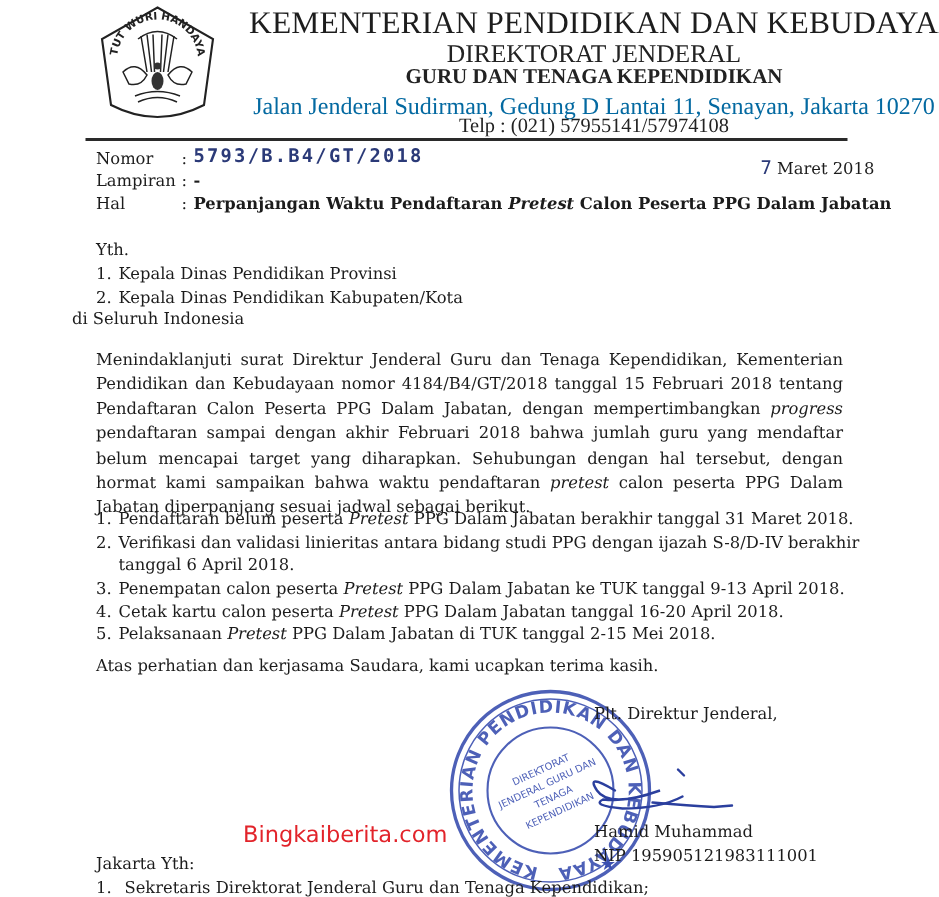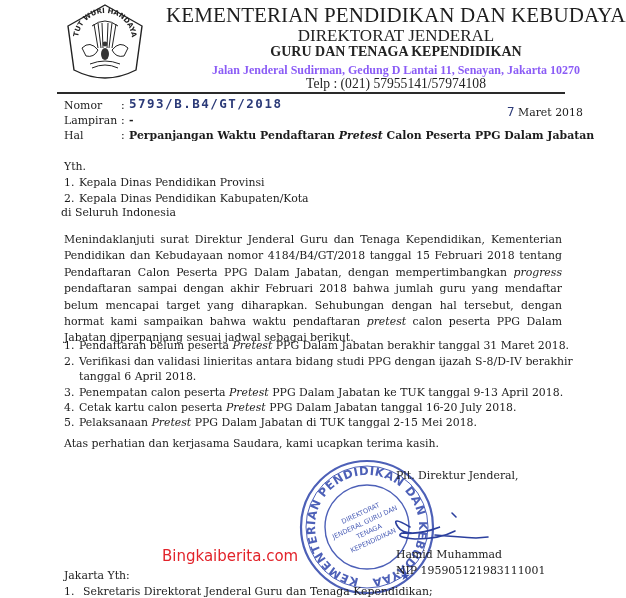--- a/index.html
+++ b/index.html
@@ -5,21 +5,21 @@
   html, body { margin: 0; padding: 0; background: #ffffff; }
   body { width: 626px; height: 598px; position: relative; overflow: hidden;
          font-family: "DejaVu Serif", "Liberation Serif", serif; color: #1a1a1a; }
 
   
   .logo { position: absolute; left: 64px; top: 2px; width: 82px; height: 80px; }
   .lh { font-family: "Liberation Serif", serif; position: absolute; text-align: center; white-space: nowrap; }
   .lh1 { left: 166px; width: 440px; top: 3px; font-size: 21px; letter-spacing: 0.1px; color: #1d1d1d; }
   .lh2 { left: 166px; width: 460px; top: 26px; font-size: 17px; font-weight: normal; color: #222; }
   .lh3 { left: 166px; width: 460px; top: 44px; font-size: 14px; font-weight: bold; color: #222; }
-  .lh4 { left: 166px; width: 460px; top: 63px; font-size: 12px; color: #8b5cf6; font-weight: bold; }
+  .lh4 { left: 166px; width: 460px; top: 63px; font-size: 16px; color: #0369a1; }
   .lh5 { left: 166px; width: 460px; top: 76px; font-size: 13.6px; color: #222; }
   .rule { position: absolute; left: 57px; top: 92px; width: 508px; height: 2px; background: #2a2a2a; }
 
   
   .t { font-family: "DejaVu Serif", serif; font-size: 10.9px; position: absolute; white-space: nowrap; color: #1c1c1c; }
   .meta-label { left: 64px; }
   .meta-colon { left: 121px; }
   .meta-val { left: 129px; font-weight: bold; }
   .hand { font-family: "DejaVu Sans Mono", monospace; font-size: 12.5px; color: #2b3a78; letter-spacing: 1.5px; }
   em { font-style: italic; }
@@ -78,36 +78,36 @@
 
 <div class="t meta-label" style="top:129px">Hal</div>
 <div class="t meta-colon" style="top:129px">:</div>
 <div class="t meta-val" style="top:129px"><span>Perpanjangan Waktu Pendaftaran </span><em>Pretest</em><span> Calon Peserta PPG Dalam Jabatan</span></div>
 
 <div class="t" style="left:64px; top:160px">Yth.</div>
 <div class="t li-num" style="top:176px">1.</div>
 <div class="t li-text" style="top:176px">Kepala Dinas Pendidikan Provinsi</div>
 <div class="t li-num" style="top:192px">2.</div>
 <div class="t li-text" style="top:192px">Kepala Dinas Pendidikan Kabupaten/Kota</div>
-<div class="t" style="left:61px; top:206px">di Seluruh Indonesia</div>
+<div class="t" style="left:48px; top:206px">di Seluruh Indonesia</div>
 
 <div class="para" style="top:232px"><span>Menindaklanjuti surat Direktur Jenderal Guru dan Tenaga Kependidikan, Kementerian Pendidikan dan Kebudayaan nomor 4184/B4/GT/2018 tanggal 15 Februari 2018 tentang Pendaftaran Calon Peserta PPG Dalam Jabatan, dengan mempertimbangkan </span><em>progress</em><span> pendaftaran sampai dengan akhir Februari 2018 bahwa jumlah guru yang mendaftar belum mencapai target yang diharapkan. Sehubungan dengan hal tersebut, dengan hormat kami sampaikan bahwa waktu pendaftaran </span><em>pretest</em><span> calon peserta PPG Dalam Jabatan diperpanjang sesuai jadwal sebagai berikut.</span></div>
 
 <div class="t li-num" style="top:339px">1.</div>
 <div class="t li-text" style="top:339px"><span>Pendaftaran belum peserta </span><em>Pretest</em><span> PPG Dalam Jabatan berakhir tanggal 31 Maret 2018.</span></div>
 
 <div class="t li-num" style="top:355px">2.</div>
 <div class="t li-text" style="top:355px; width:483px; text-align:justify; text-align-last:justify;">Verifikasi dan validasi linieritas antara bidang studi PPG dengan ijazah S-8/D-IV berakhir</div>
 <div class="t li-text" style="top:370px">tanggal 6 April 2018.</div>
 
 <div class="t li-num" style="top:386px">3.</div>
 <div class="t li-text" style="top:386px"><span>Penempatan calon peserta </span><em>Pretest</em><span> PPG Dalam Jabatan ke TUK tanggal 9-13 April 2018.</span></div>
 
 <div class="t li-num" style="top:401px">4.</div>
-<div class="t li-text" style="top:401px"><span>Cetak kartu calon peserta </span><em>Pretest</em><span> PPG Dalam Jabatan tanggal 16-20 July 2018.</span></div>
+<div class="t li-text" style="top:401px"><span>Cetak kartu calon peserta </span><em>Pretest</em><span> PPG Dalam Jabatan tanggal 16-20 April 2018.</span></div>
 
 <div class="t li-num" style="top:416px">5.</div>
 <div class="t li-text" style="top:416px"><span>Pelaksanaan </span><em>Pretest</em><span> PPG Dalam Jabatan di TUK tanggal 2-15 Mei 2018.</span></div>
 
 <div class="t" style="left:64px; top:437px">Atas perhatian dan kerjasama Saudara, kami ucapkan terima kasih.</div>
 
 <svg class="stamp" viewBox="0 0 142 142">
   <g fill="none" stroke="#3a4fb0" stroke-width="2.2" opacity="0.9">
     <circle cx="71" cy="71" r="66"></circle>
     <circle cx="71" cy="71" r="61" stroke-width="1"></circle>

